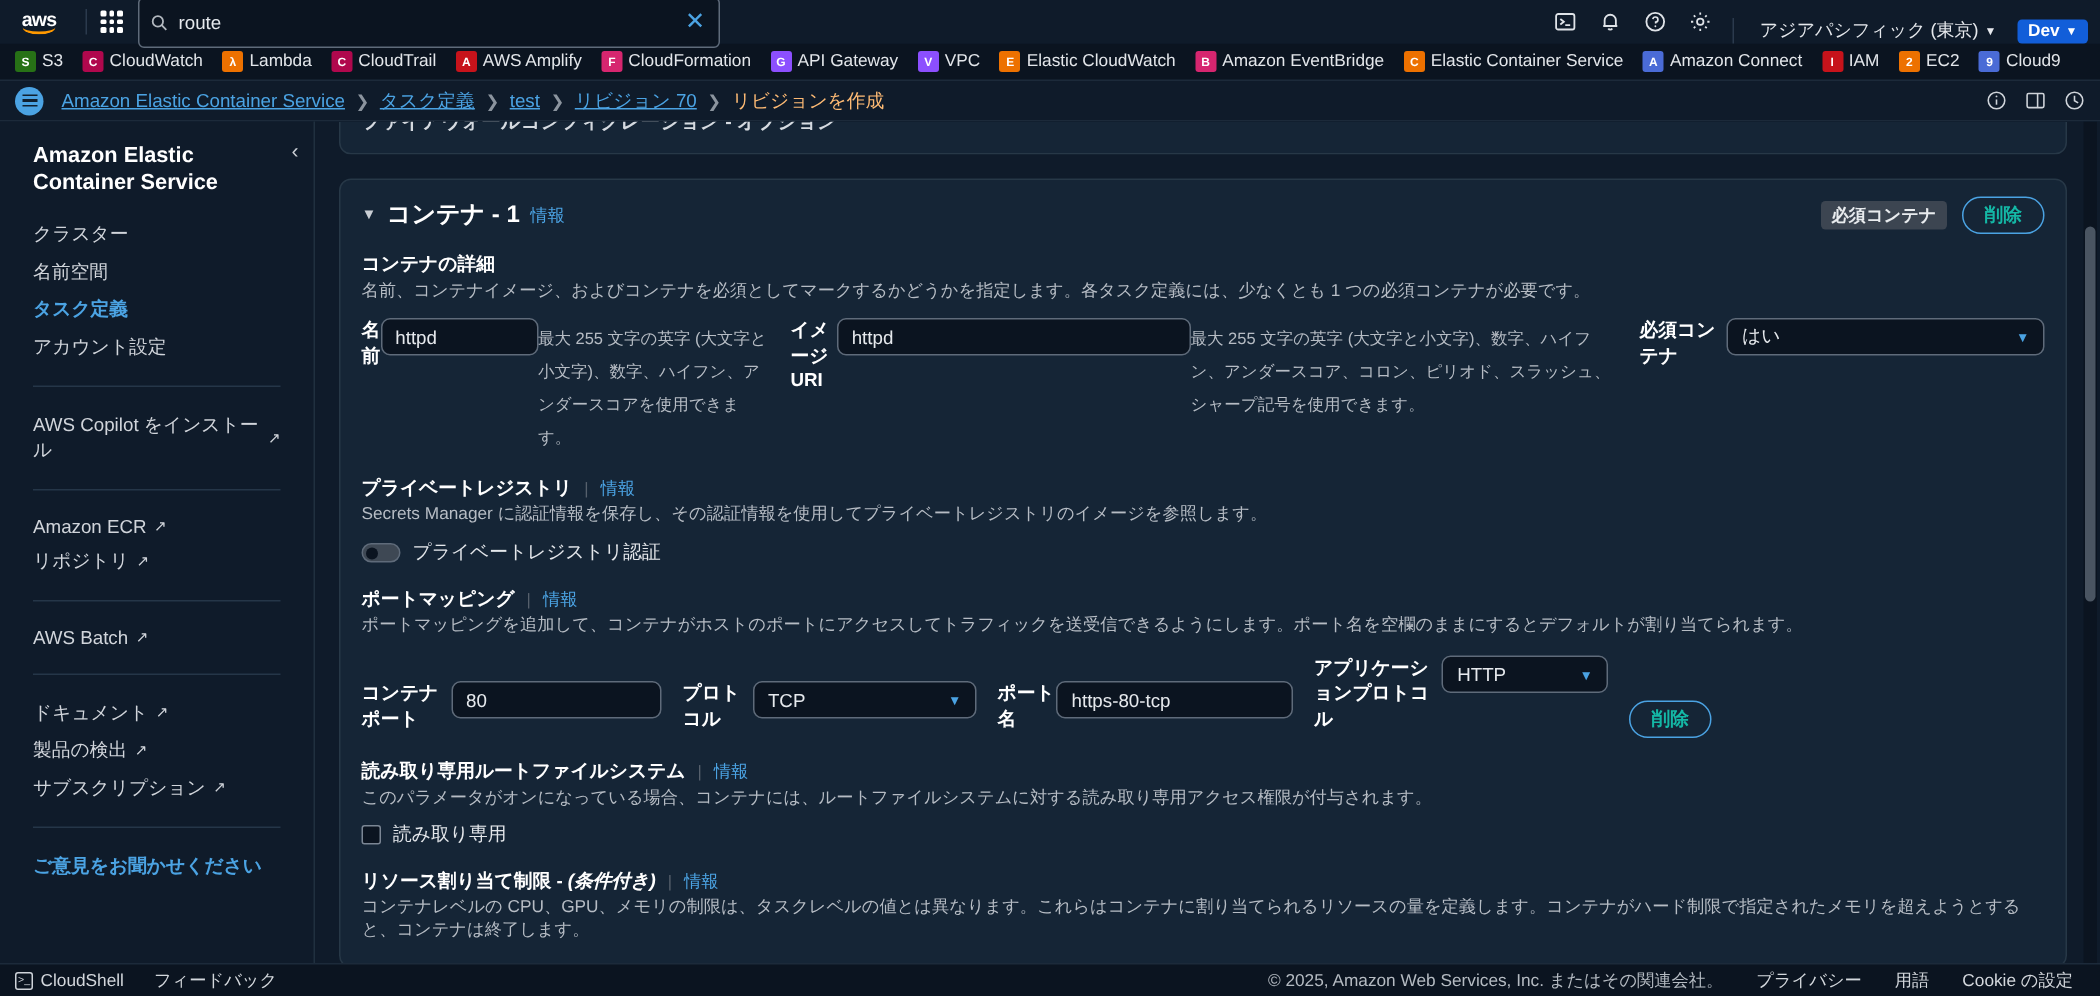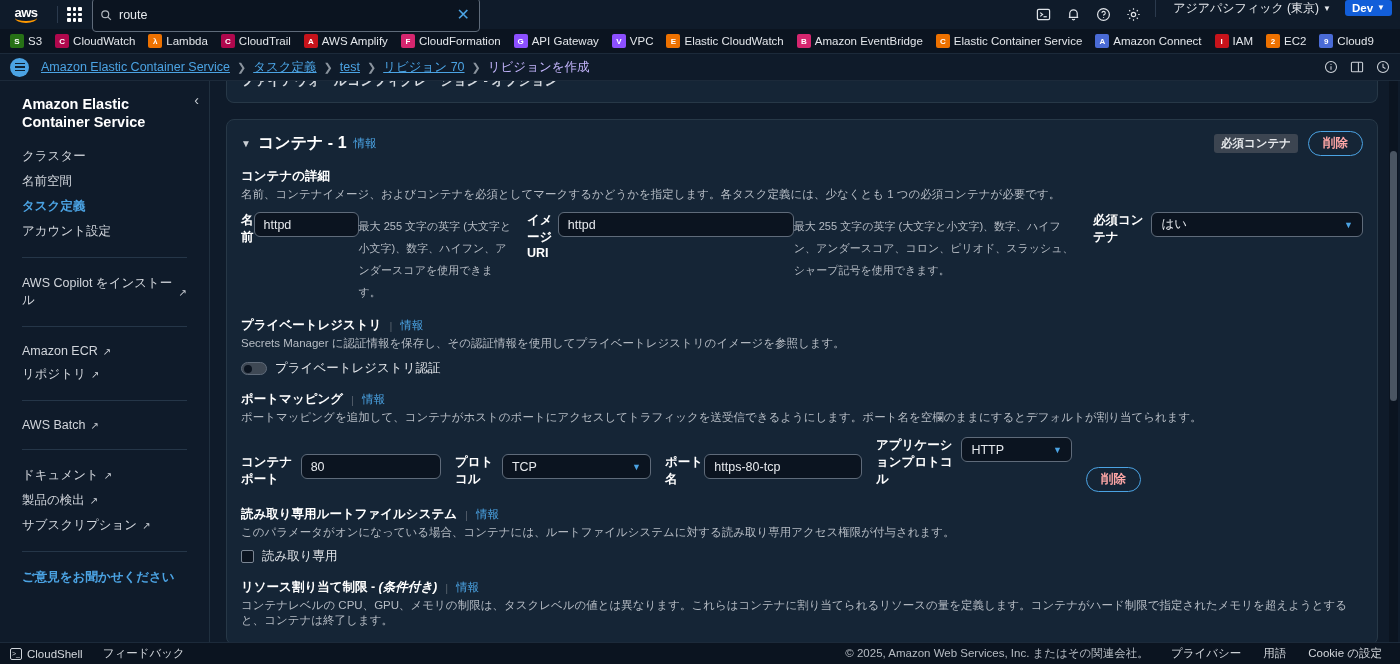--- a/index.html
+++ b/index.html
@@ -50,21 +50,21 @@
     flex: 1; background: transparent; border: none; outline: none;
     color: #e6e9ed; font-size: 12.5px; padding-left: 7px;
     font-family: "Liberation Sans", sans-serif;
   }
   .searchbox .xclose {
     color: #4ba3e3; font-size: 16px; line-height: 1;
     cursor: pointer; padding: 0 2px; font-weight: 300;
   }
   .topnav-right {
     position: absolute; right: 8px; top: 0; height: 29px;
-    display: flex; align-items: flex-start; gap: 0;
+    display: flex; align-items: flex-end; gap: 0;
   }
   .tn-icon {
     width: 30px; height: 29px; display: flex; align-items: center; justify-content: center;
     cursor: pointer;
   }
   .tn-icon svg { display: block; }
   .region-sel {
     font-size: 12px; color: #e6e9ed; padding: 0 10px; cursor: pointer;
     display: flex; align-items: center; gap: 4px; white-space: nowrap;
   }
@@ -95,21 +95,21 @@
     display: flex; align-items: center; padding: 0 10px; position: relative;
   }
   .hamburger {
     width: 19px; height: 19px; border-radius: 50%; background: #4ba3e3;
     display: flex; flex-direction: column; align-items: center; justify-content: center;
     gap: 2px; cursor: pointer; flex: none; margin-right: 12px;
   }
   .hamburger i { width: 10px; height: 1.6px; background: #10202f; display: block; }
   .crumbs { display: flex; align-items: center; gap: 7px; font-size: 12.5px; }
   .crumbs a { color: #4ba3e3; text-decoration: underline; cursor: pointer; }
-  .crumbs span.cur { color: #c4b5fd; }
+  .crumbs span.cur { color: #fdba74; }
   .crumbs .sep { color: #8b949e; font-size: 11px; }
   .crumb-right {
     position: absolute; right: 10px; display: flex; align-items: center; gap: 12px;
   }
   .crumb-right .ci { cursor: pointer; display: flex; }
 
   
   .shell { display: flex; height: calc(664px - 29px - 25px - 27px - 22px); }
 
   
@@ -161,21 +161,21 @@
   .card-title { font-size: 16px; font-weight: 700; color: #ffffff; }
   .info-link { color: #4ba3e3; font-size: 11.5px; cursor: pointer; }
   .card-head-right {
     position: absolute; right: 14px; top: 11px; display: flex; align-items: center; gap: 10px;
   }
   .badge {
     background: #3c4551; color: #e8ebee; font-size: 11.5px; font-weight: 700;
     border-radius: 3px; padding: 2px 7px;
   }
   .btn-outline {
-    border: 1px solid #4ba3e3; color: #fca5a5; background: transparent;
+    border: 1px solid #4ba3e3; color: #14b8a6; background: transparent;
     border-radius: 14px; padding: 3px 14px; font-size: 12.5px; font-weight: 700;
     cursor: pointer; font-family: "Liberation Sans", sans-serif;
   }
   .sec-title { font-size: 12.5px; font-weight: 700; color: #ffffff; }
   .sec-title-row { display: flex; align-items: center; gap: 8px; margin-top: 14px; }
   .sec-title-row .vbar { color: #56606c; font-size: 11px; }
   .sec-desc { font-size: 11.5px; color: #b6bcc4; margin-top: 2px; line-height: 15px; }
   .row { display: flex; gap: 14px; margin-top: 10px; }
   .fld { display: flex; flex-direction: row; }
   .flabel { font-size: 12.5px; font-weight: 700; color: #ffffff; margin-bottom: 4px; }

